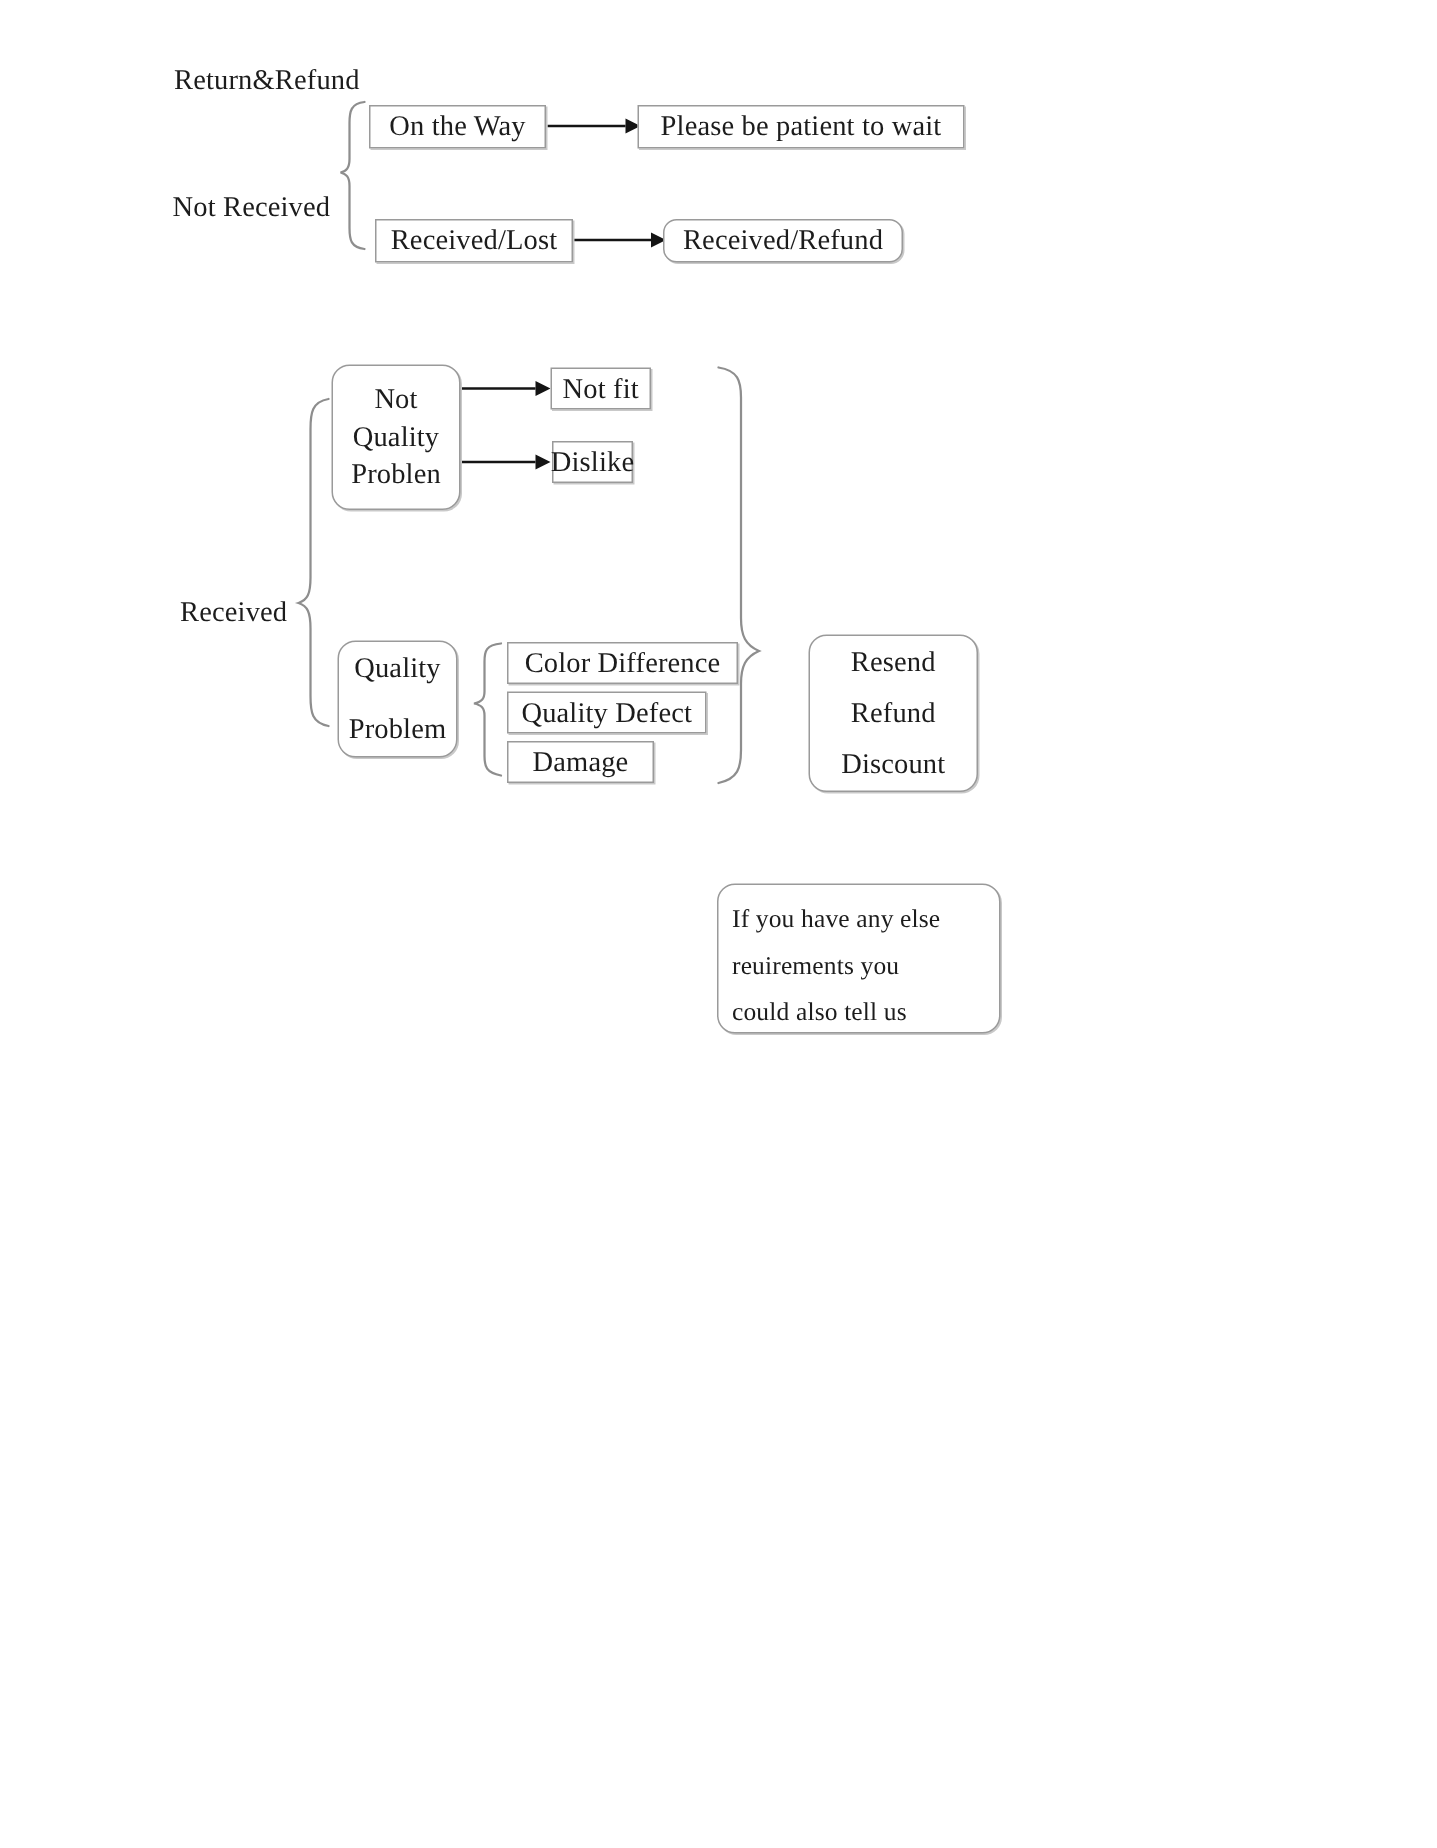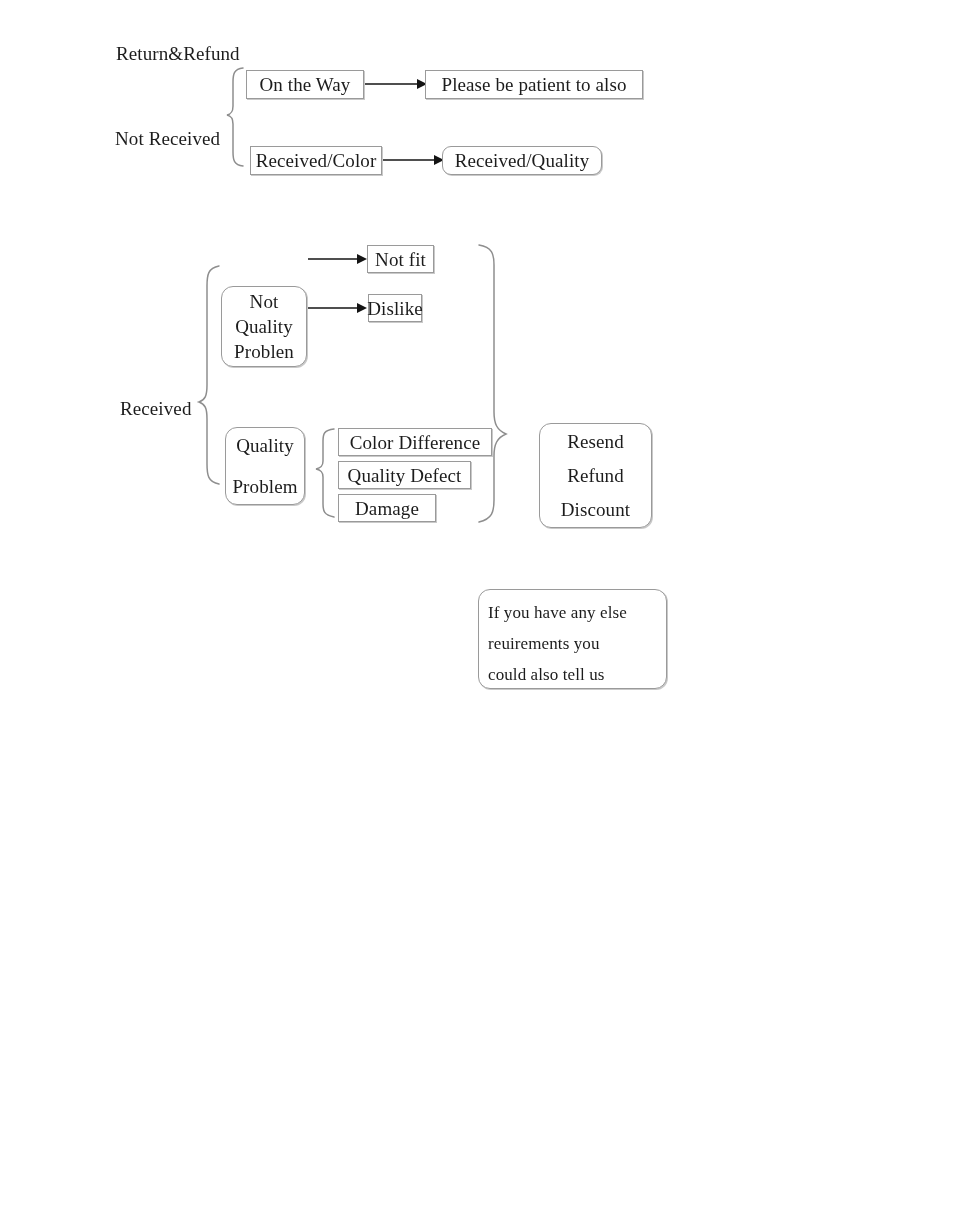--- a/index.html
+++ b/index.html
@@ -149,27 +149,27 @@
   </svg>
 
   <div class="label" style="left:116px; top:43px; font-size:19px;">Return&amp;Refund</div>
 
   <div class="label" style="left:115px; top:104px; font-size:19px;margin-top:24px;">Not Received</div>
 
   <div class="label" style="left:120px; top:398px; font-size:19px;text-align:center;">Received</div>
 
   <div class="node" style="left:246px; top:70px; width:118px; height:29px; font-size:19px;">On the Way</div>
 
-  <div class="node" style="left:425px; top:70px; width:218px; height:29px; font-size:19px;">Please be patient to also</div>
-
-  <div class="node" style="left:250px; top:146px; width:132px; height:29px; font-size:19px;">Received/Color</div>
-
-  <div class="node rounded" style="left:442px; top:146px; width:160px; height:29px; font-size:19px;">Received/Quality</div>
-
-  <div class="node rounded-lg multiline" style="left:221px; top:243px; width:86px; height:81px; font-size:19px;margin-top:43px;">
+  <div class="node" style="left:425px; top:70px; width:218px; height:29px; font-size:19px;">Please be patient to wait</div>
+
+  <div class="node" style="left:250px; top:146px; width:132px; height:29px; font-size:19px;">Received/Lost</div>
+
+  <div class="node rounded" style="left:442px; top:146px; width:160px; height:29px; font-size:19px;">Received/Refund</div>
+
+  <div class="node rounded-lg multiline" style="left:221px; top:243px; width:86px; height:97px; font-size:19px;">
     <span class="ln">Not</span>
     <span class="ln">Quality</span>
     <span class="ln">Problen</span>
   </div>
 
   <div class="node" style="left:367px; top:245px; width:67px; height:28px; font-size:19px;">Not fit</div>
 
   <div class="node" style="left:368px; top:294px; width:54px; height:28px; font-size:19px;">Dislike</div>
 
   <div class="node rounded-lg multiline" style="left:225px; top:427px; width:80px; height:78px; font-size:19px;">

